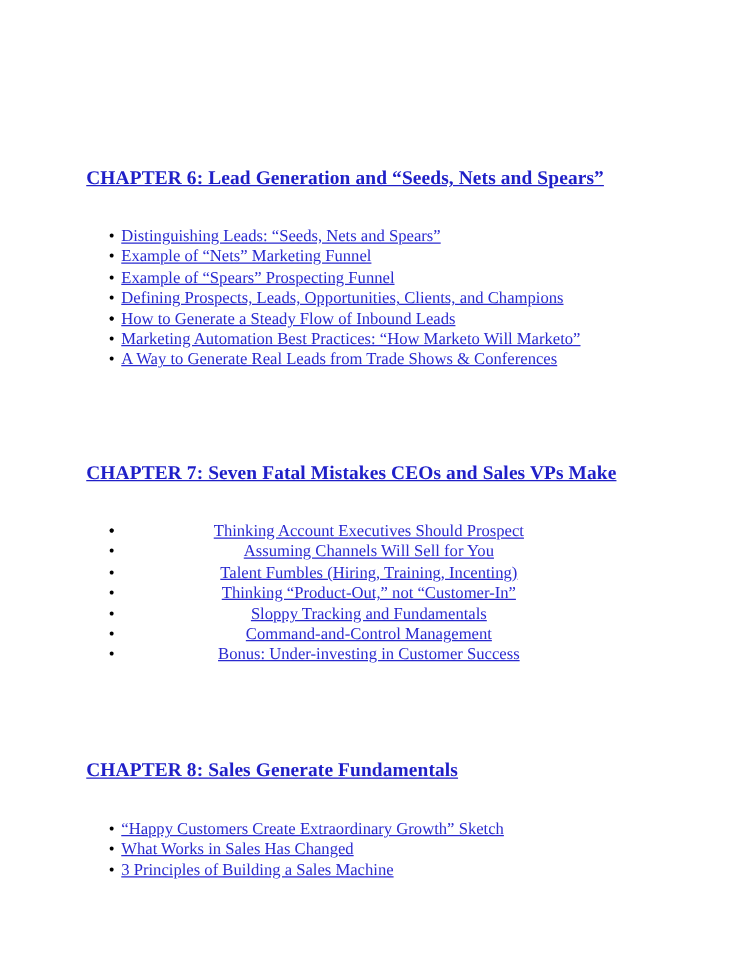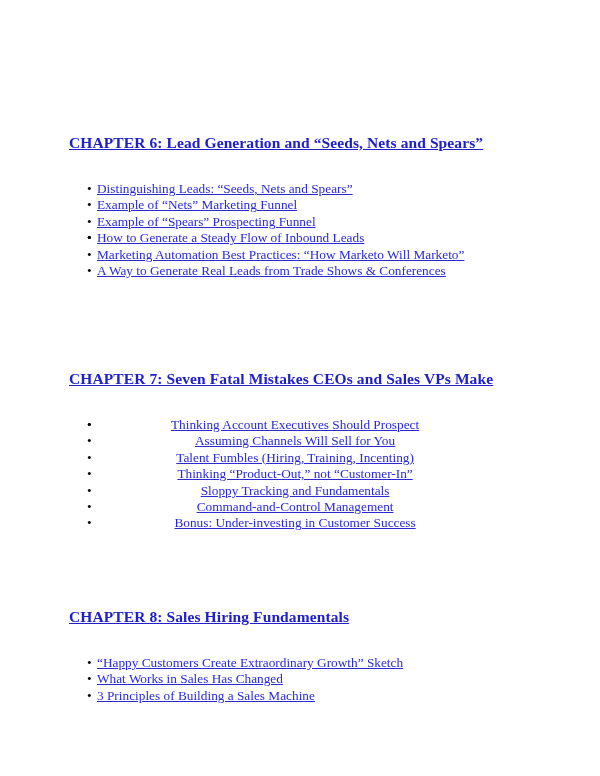--- a/index.html
+++ b/index.html
@@ -90,20 +90,21 @@
         <li class="toc-item">
           <span class="bullet">•</span>
           <a class="toc-link" href="#">Example of “Nets” Marketing Funnel</a>
         </li>
         <li class="toc-item">
           <span class="bullet">•</span>
           <a class="toc-link" href="#">Example of “Spears” Prospecting Funnel</a>
         </li>
         <li class="toc-item">
           <span class="bullet">•</span>
+          <a class="toc-link" href="#">Defining Prospects, Leads, Opportunities, Clients, and Champions</a>
         </li>
         <li class="toc-item">
           <span class="bullet">•</span>
         </li>
         <li class="toc-item">
           <span class="bullet">•</span>
           <a class="toc-link" href="#">How to Generate a Steady Flow of Inbound Leads</a>
         </li>
         <li class="toc-item">
           <span class="bullet">•</span>
@@ -148,21 +149,21 @@
           <a class="toc-link" href="#">Command-and-Control Management</a>
         </li>
         <li class="toc-item">
           <span class="bullet">•</span>
           <a class="toc-link" href="#">Bonus: Under-investing in Customer Success</a>
         </li>
       </ul>
     </div>
 
     <div class="section sec-3">
-      <a class="section-heading" href="#">CHAPTER 8: Sales Hiring Fundamentals</a>
+      <a class="section-heading" href="#">CHAPTER 8: Sales Generate Fundamentals</a>
       <div class="list-gap"></div>
       <ul class="toc-list">
         <li class="toc-item">
           <span class="bullet">•</span>
           <a class="toc-link" href="#">“Happy Customers Create Extraordinary Growth” Sketch</a>
         </li>
         <li class="toc-item">
           <span class="bullet">•</span>
           <a class="toc-link" href="#">What Works in Sales Has Changed</a>
         </li>

